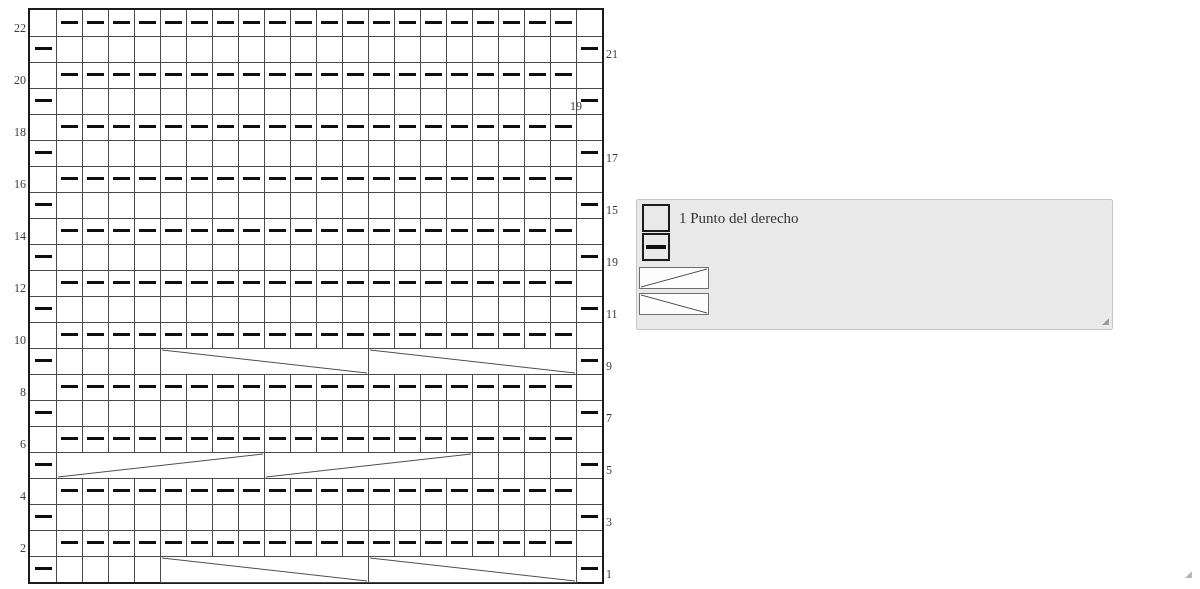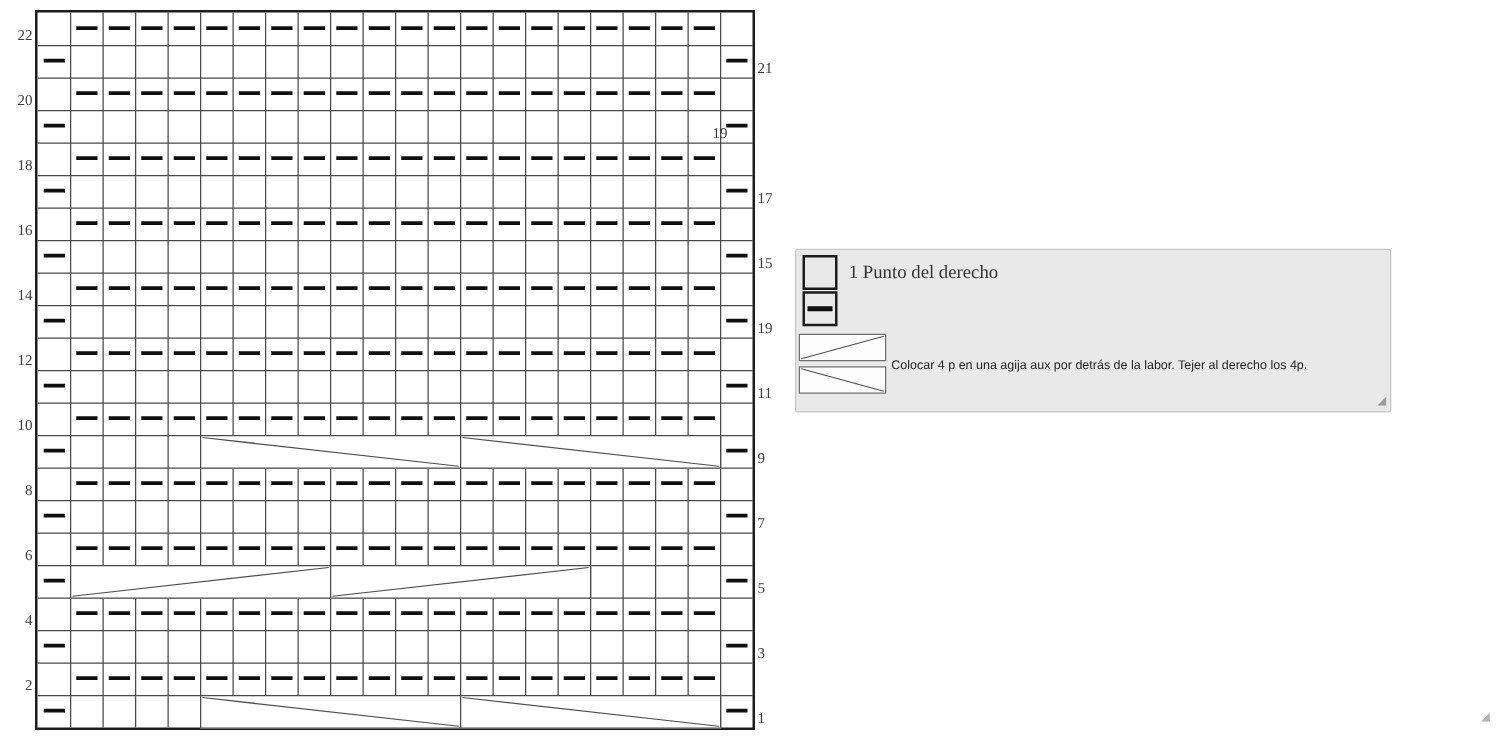--- a/index.html
+++ b/index.html
@@ -381,21 +381,20 @@
   <div class="lg-sq" style="top:33px">
     <div class="pdash"></div>
   </div>
 
   <div class="lg-cable" style="top:67px">
     <svg width="68" height="20">
       <line x1="1" y1="19" x2="67" y2="1" stroke="#4f4f4f" stroke-width="1"></line>
     </svg>
   </div>
   <div class="lg-desc" style="top:64px">
-    <div>Colocar 4 p en una agija aux por detrás de la labor. Tejer al derecho los 4p.</div>
   </div>
 
   <div class="lg-cable" style="top:93px">
     <svg width="68" height="20">
       <line x1="1" y1="1" x2="67" y2="19" stroke="#4f4f4f" stroke-width="1"></line>
     </svg>
   </div>
 
   <div class="grip" style="right:3px;bottom:3px">◢</div>
 </div>

